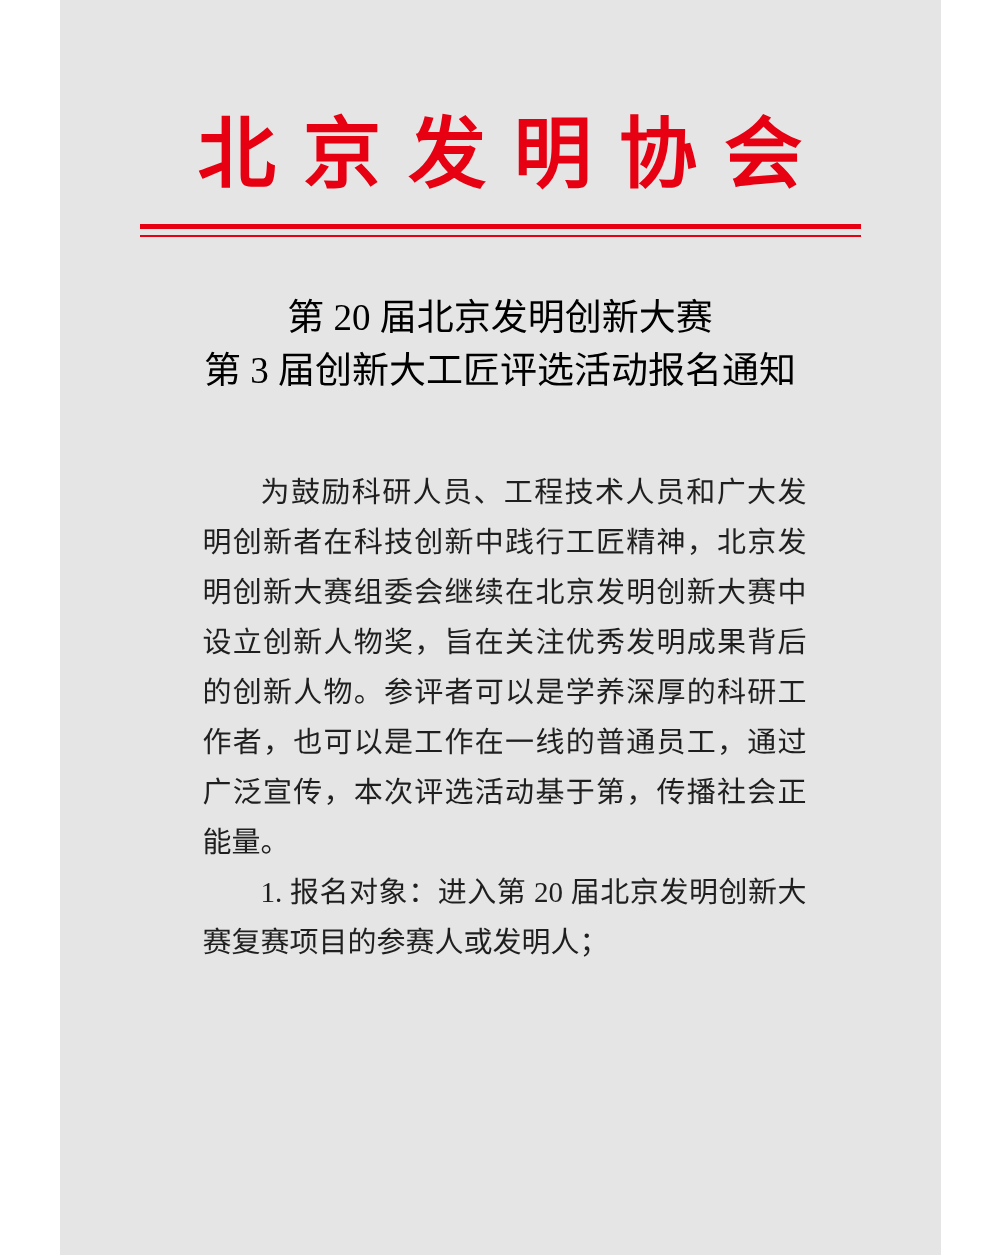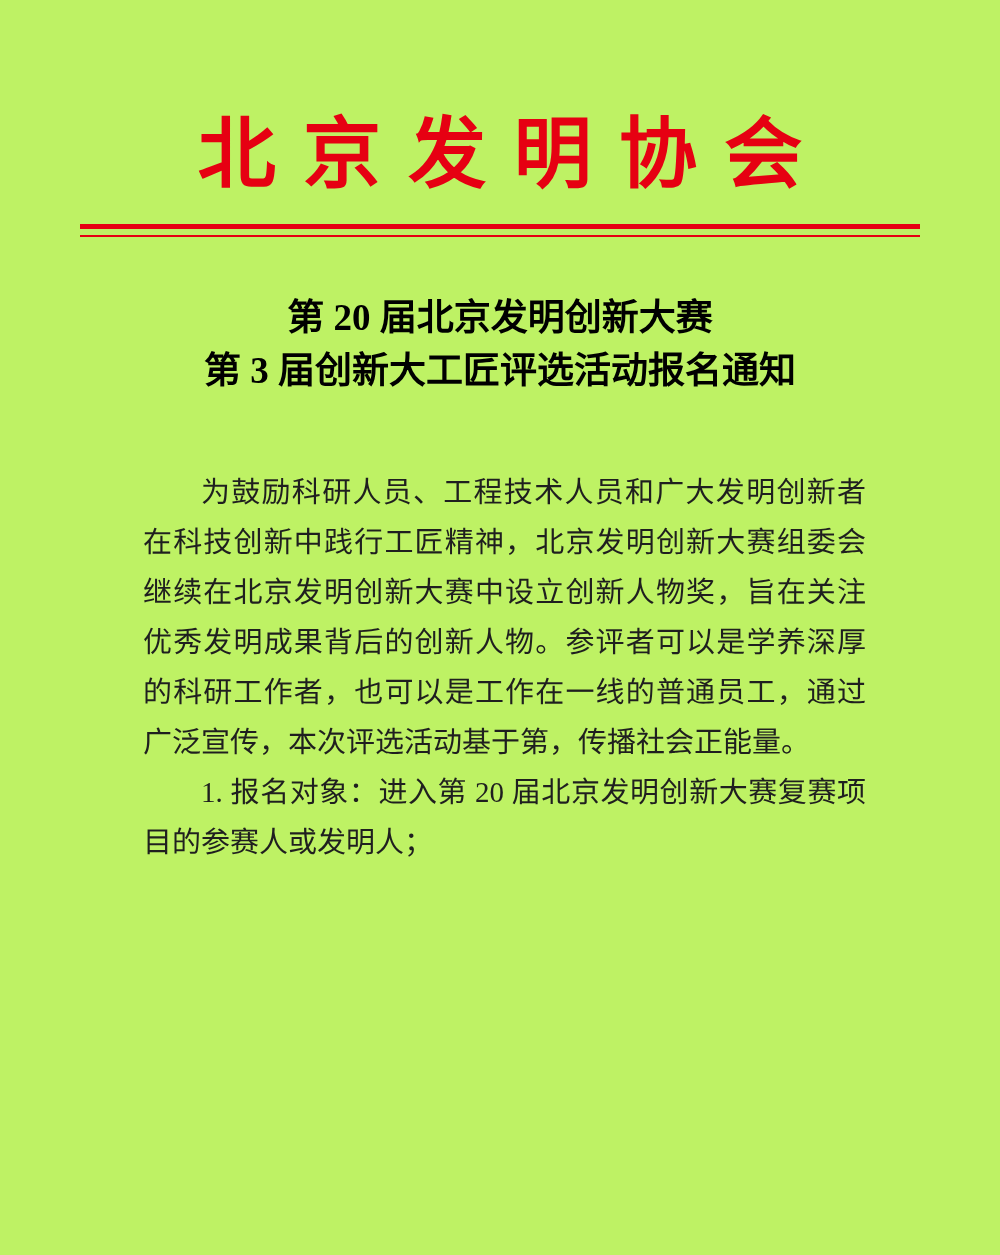--- a/index.html
+++ b/index.html
@@ -1,23 +1,23 @@
 <!DOCTYPE html>
 <html lang="zh-CN" style="--accent: #e60012;"><head>
 <meta charset="utf-8">
 <style>
   :root { --accent: #e60012; --ink: #1f1f1f; }
   * { box-sizing: border-box; }
   html, body { margin: 0; padding: 0; background: #ffffff; }
   .page {
     position: relative;
-    width: 1000px;
+    width: 881px;
     height: 1255px;
     margin: 0 auto;
-    background: #bef264;
+    background: #e5e5e5;
     overflow: hidden;
     font-family: "Liberation Serif", "DejaVu Serif", serif;
   }
   
   .letterhead { padding-top: 112px; }
   .org-name {
     margin: 0;
     text-align: center;
     color: var(--accent, #e60012);
     font-size: 78px;
@@ -36,21 +36,21 @@
     height: 2px;
     background: var(--accent, #e60012);
     margin: 0 80px;
   }
   
   .doc-title {
     margin: 54px 0 0 0;
     text-align: center;
     color: #000000;
     font-size: 37px;
-    font-weight: bold;
+    font-weight: normal;
     line-height: 53px;
     font-family: "Liberation Serif", "DejaVu Serif", serif;
   }
   .title-line { display: block; white-space: nowrap; }
   
   .doc-body {
     margin: 70px 134px 0 143px;
     color: var(--ink, #1f1f1f);
     font-size: 29px;
     line-height: 50px;

